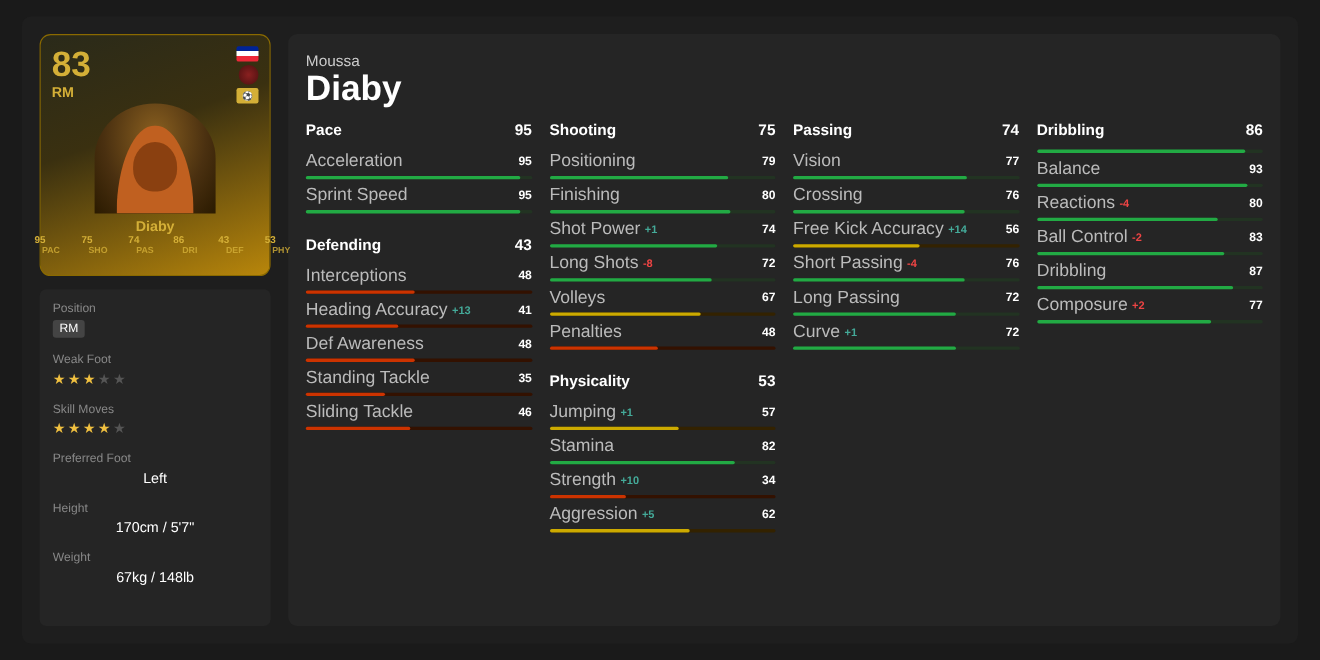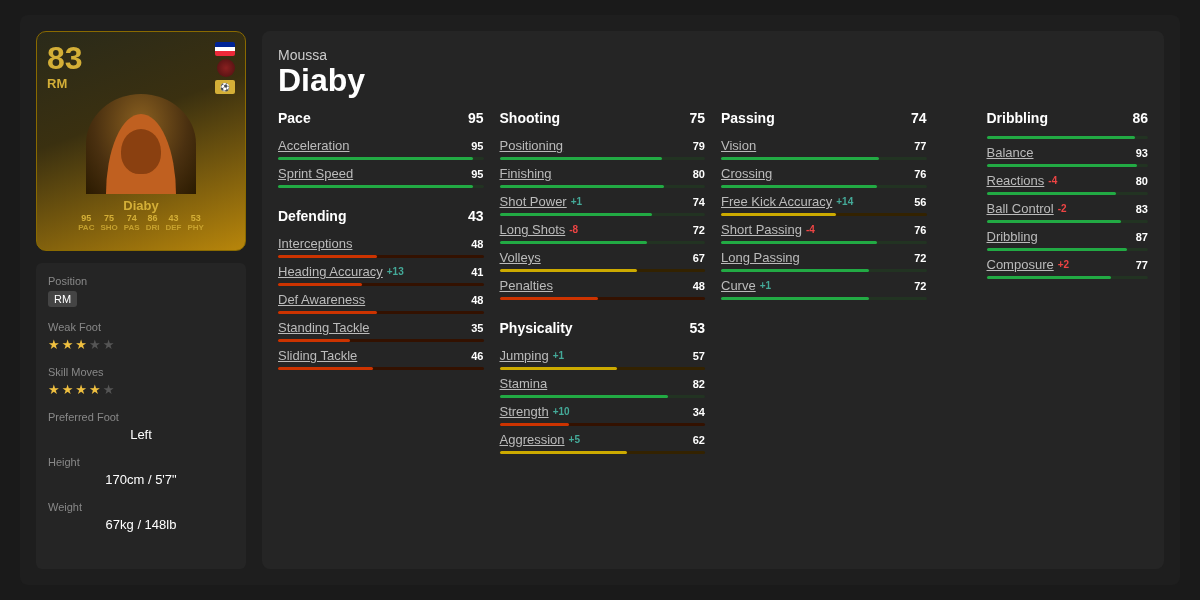--- a/index.html
+++ b/index.html
@@ -113,20 +113,21 @@
       font-weight: 700;
     }
     .card-stat-item {
       display: flex;
       flex-direction: column;
       align-items: center;
     }
     .card-stat-label {
       font-size: 8px;
       opacity: 0.8;
+      margin-left: 20px;
     }
     .flag-icon {
       width: 20px;
       height: 14px;
       background: linear-gradient(to bottom, #002395 33%, #fff 33%, #fff 66%, #ED2939 66%);
       border-radius: 2px;
     }
     .club-icon {
       width: 18px;
       height: 18px;
@@ -244,24 +245,23 @@
       margin-bottom: 2px;
       padding: 2px 0;
     }
     .stat-left {
       display: flex;
       align-items: center;
       gap: 4px;
       flex: 1;
     }
     .stat-name {
-      font-size: 13px;
+      font-size: 16px;
       color: #bbb;
       white-space: nowrap;
-      text-decoration: underline;
     }
     .stat-modifier {
       font-size: 10px;
       color: #4a9;
       font-weight: 700;
     }
     .stat-modifier.negative {
       color: #e44;
     }
     .stat-value {
@@ -627,21 +627,21 @@
                 <span class="stat-name">Curve</span>
                 <span class="stat-modifier">+1</span>
               </div>
               <span class="stat-value">72</span>
             </div>
             <div class="stat-bar-container" style="background: rgb(34, 51, 34);">
               <div class="stat-bar" style="width: 72%; background: rgb(34, 170, 68);"></div>
             </div>
           </div>
         </div>
-        <div style="display: flex; flex-direction: column; gap: 16px; margin-left: 44px;">
+        <div style="display: flex; flex-direction: column; gap: 16px;">
           <div class="stat-category">
             <div class="category-header">
               <span class="category-name">Dribbling</span>
               <span class="category-score">86</span>
             </div>
             <div class="stat-bar-container" style="background: rgb(34, 51, 34);">
               <div class="stat-bar" style="width: 92%; background: rgb(34, 170, 68);"></div>
             </div>
             <div class="stat-row">
               <div class="stat-left">

